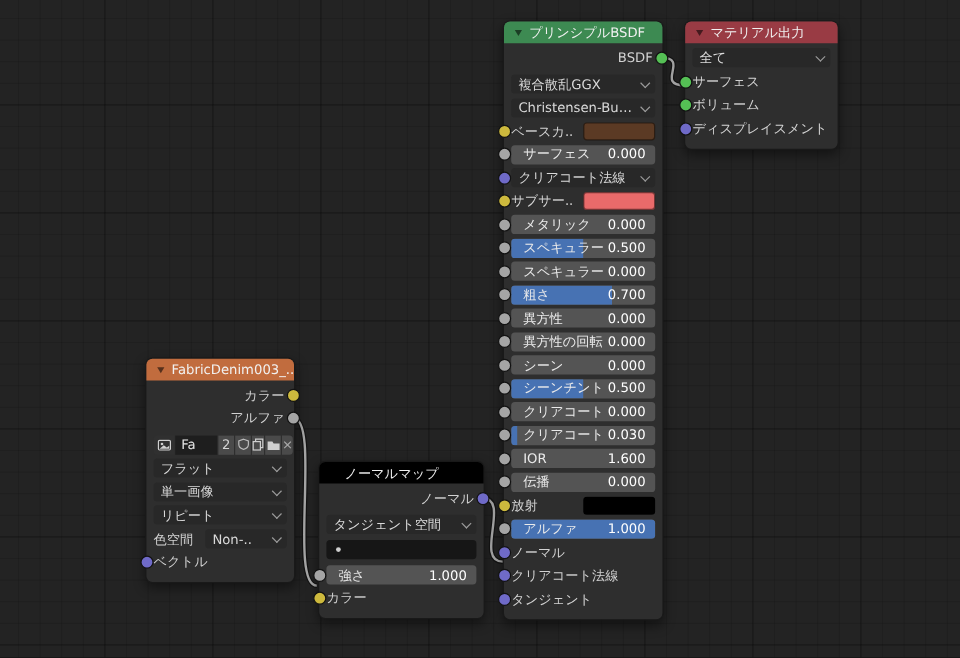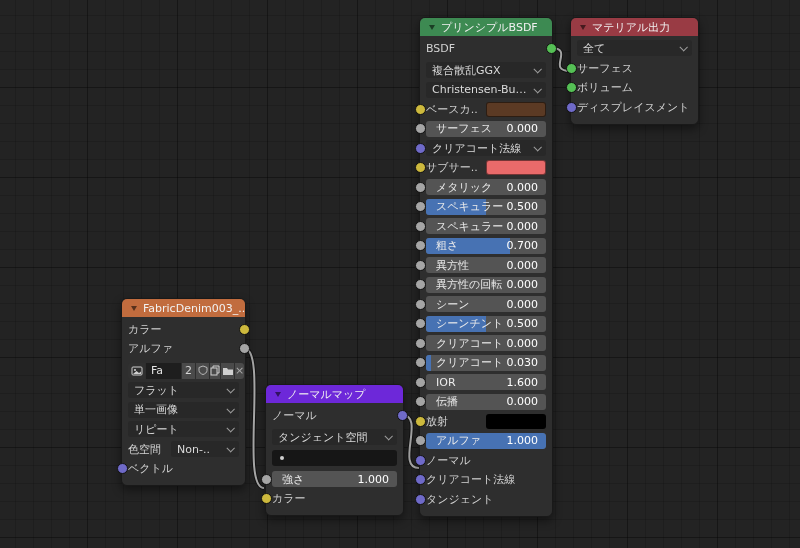--- a/index.html
+++ b/index.html
@@ -22,21 +22,21 @@
     border-radius:6px;box-shadow:0 4px 10px rgba(0,0,0,.45);
   }
   .node-header{
     height:18px;border-radius:5px 5px 0 0;display:flex;align-items:center;
     gap:6px;padding:0 9px;color:#f1f1f1;white-space:nowrap;overflow:hidden;
   }
   .tri{width:0;height:0;border-left:3.5px solid transparent;border-right:3.5px solid transparent;
     border-top:5px solid rgba(0,0,0,.55);flex:0 0 auto;}
   .node-body{padding:4px 0 5px;}
   .row{height:16px;margin:0 6px 3.5px;position:relative;display:flex;align-items:center;white-space:nowrap;}
-  .row.out{padding-right:2px;}
+  .row.out{justify-content:flex-end;padding-right:2px;}
   .lbl{color:#d2d2d2;}
   .widget{flex:1;height:16px;border-radius:3px;background:#545454;position:relative;
     display:flex;align-items:center;overflow:hidden;min-width:0;}
   .fill{position:absolute;left:0;top:0;bottom:0;background:#4772b3;}
   .wlabel{position:absolute;left:10px;z-index:2;color:#ebebeb;}
   .wval{position:absolute;right:8px;z-index:2;color:#fff;}
   .dd{background:#282828;color:#dadada;padding:0 6px;justify-content:space-between;}
   .dd .ddl{overflow:hidden;text-overflow:ellipsis;}
   .chev{width:5px;height:5px;border-right:1.5px solid #9b9b9b;border-bottom:1.5px solid #9b9b9b;
     transform:rotate(45deg) translateY(-1px);flex:0 0 auto;margin-left:4px;}
@@ -137,21 +137,21 @@
               <span class="chev"></span>
             </div>
           </div>
           <div class="row" style="margin-top: 2px;">
             <span class="lbl">ベクトル</span>
             <div class="socket l" style="background: rgb(111, 106, 200);"></div>
           </div>
         </div>
       </div>
       <div class="node" style="left: 265px; top: 384px; width: 137px;">
-        <div class="node-header" style="background: #6d28d9;">
+        <div class="node-header" style="background: #000000;">
           <span class="tri"></span>
           <span>ノーマルマップ</span>
         </div>
         <div class="node-body">
           <div class="row out">
             <span class="lbl">ノーマル</span>
             <div class="socket r" style="background: rgb(111, 106, 200);"></div>
           </div>
           <div class="row" style="margin-top: 6px;">
             <div class="widget dd">

